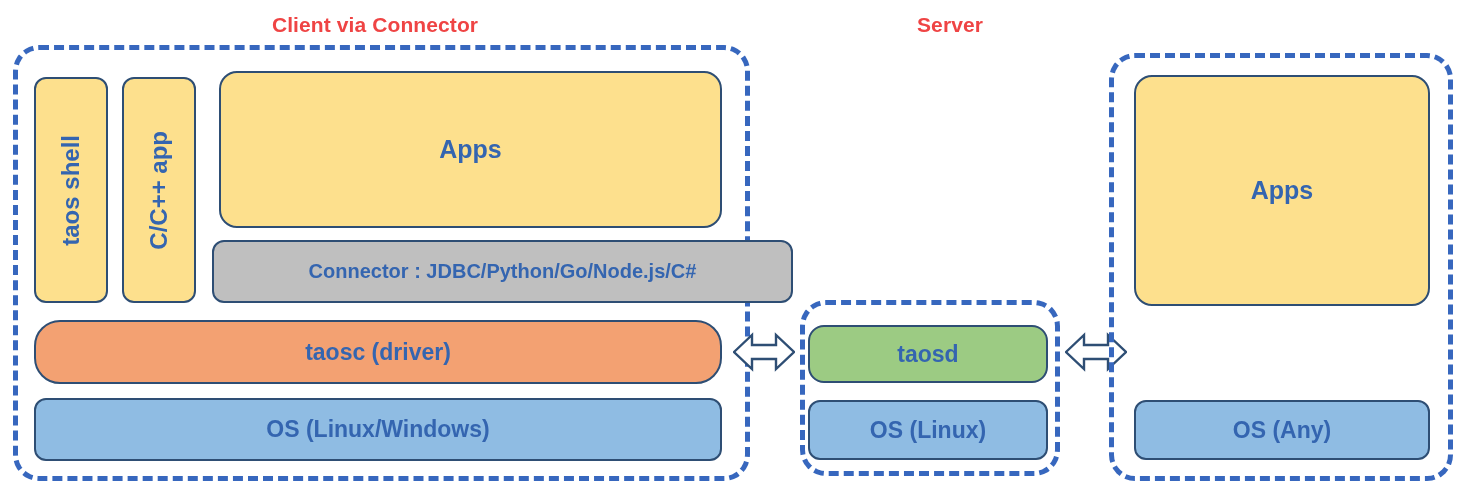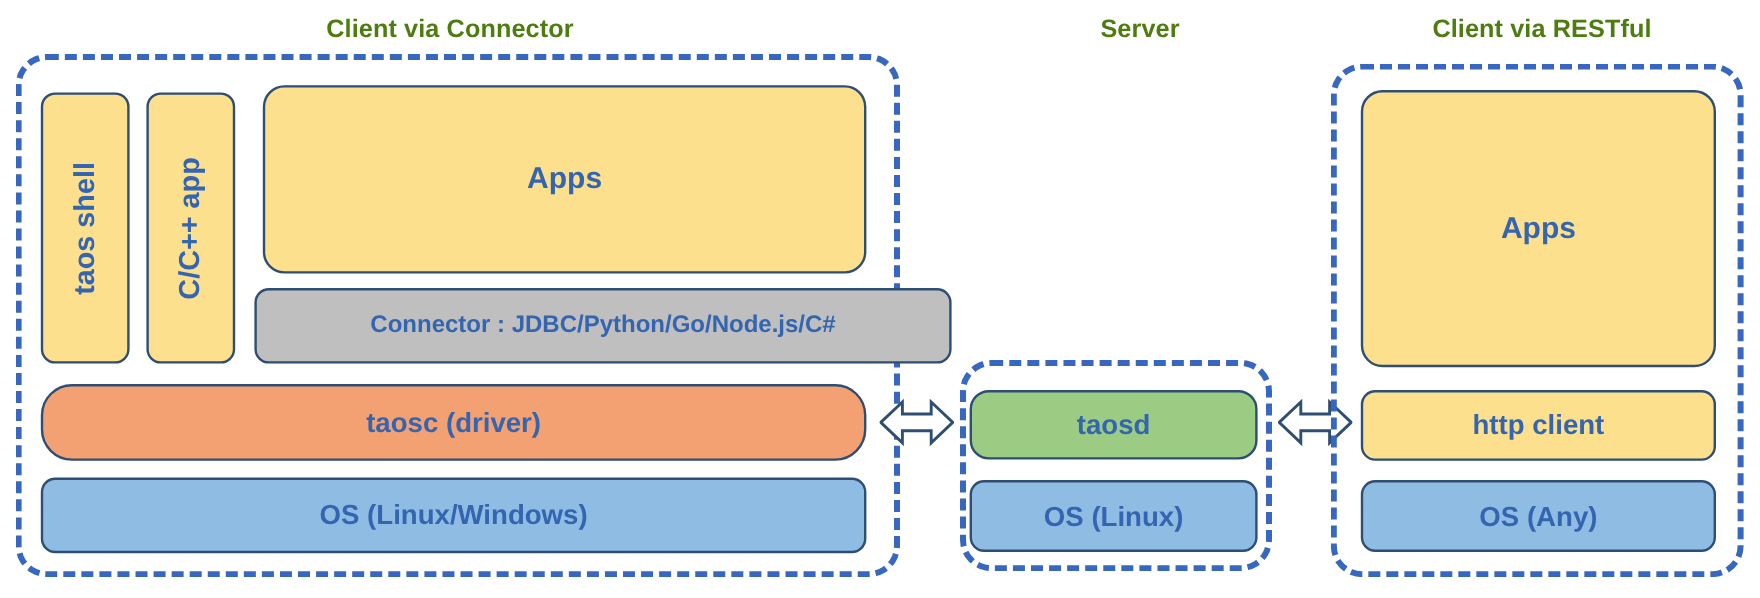--- a/index.html
+++ b/index.html
@@ -15,21 +15,21 @@
     position: relative;
     width: 1467px;
     height: 498px;
     background: #ffffff;
     overflow: hidden;
   }
 
   
   .caption {
     position: absolute;
-    color: #4d7c0f;
+    color: #ef4444;
     font-weight: bold;
     font-size: 21px;
     letter-spacing: 0.1px;
     text-align: center;
     white-space: nowrap;
     line-height: 1;
   }
 
   
   .dashed-group {
@@ -75,21 +75,20 @@
 </style>
 </head>
 <body>
 
 <div id="stage">
 
   <div class="caption" style="left:230px; top:14px; width:290px;">Client via Connector</div>
 
   <div class="caption" style="left:830px; top:14px; width:240px;">Server</div>
 
-  <div class="caption" style="left:1140px; top:14px; width:290px;">Client via RESTful</div>
 
   <div class="dashed-group" style="left:13px; top:45px; width:737px; height:436px;"></div>
 
   <div class="node fill-yellow" style="left:34px; top:77px; width:74px; height:226px; font-size:24px;">
     <span class="vertical-text">taos shell</span>
   </div>
 
   <div class="node fill-yellow" style="left:122px; top:77px; width:74px; height:226px; font-size:24px;">
     <span class="vertical-text">C/C++ app</span>
   </div>
@@ -129,21 +128,18 @@
   </svg>
 
   <div class="dashed-group" style="left:1109px; top:53px; width:344px; height:428px;"></div>
 
   <div class="node rounder fill-yellow" style="left:1134px; top:75px; width:296px; height:231px; font-size:25px;">
     <span>
       <span>Apps</span><br>
     </span>
   </div>
 
-  <div class="node fill-yellow" style="left:1134px; top:325px; width:296px; height:59px; font-size:23px;">
-    <span>http client</span>
-  </div>
 
   <div class="node fill-blue" style="left:1134px; top:400px; width:296px; height:60px; font-size:23px;">
     <span>OS (Any)</span>
   </div>
 
 </div>
 
 </body></html>

